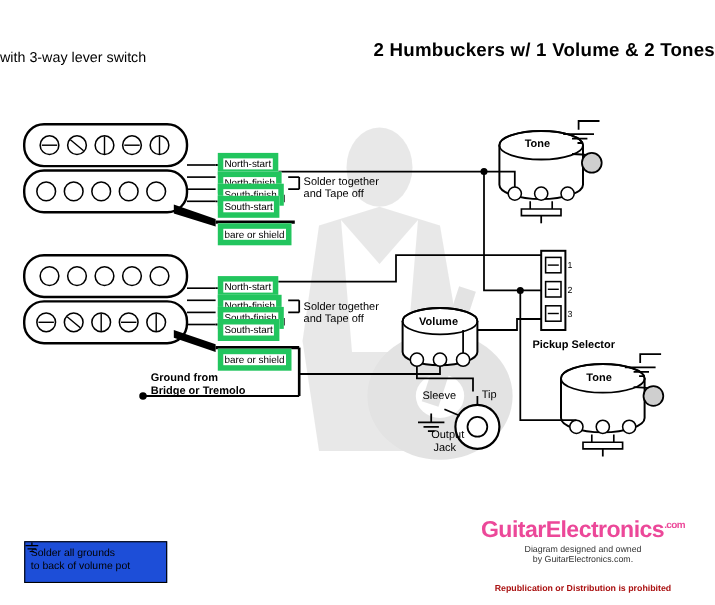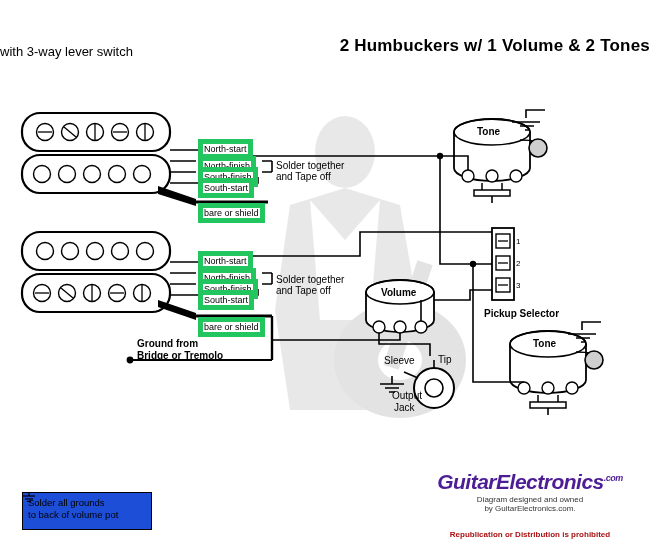--- a/index.html
+++ b/index.html
@@ -31,21 +31,21 @@
   }
   .plain.b { font-weight:bold; }
   .potlabel {
     position:absolute; font-size:10px; font-weight:bold;
   }
   .wmark {
     position:absolute; left:418px; top:470px; width:224px; height:70px;
     text-align:center;
   }
   .wm-name {
-    font-size:21px; font-weight:bold; font-style:italic; color:#4c1d95;
+    font-size:21px; font-weight:bold; color:#ec4899;
     letter-spacing:-0.5px;
   }
   .wm-sup { font-size:9px; vertical-align:super; }
   .wm-line1 { font-size:8px; color:#333; margin-top:1px; }
   .wm-line2 { font-size:8px; color:#333; }
   .wm-line3 { font-size:8px; color:#a11; font-weight:bold; margin-top:17px; }
   .ghost {
     position:absolute; left:250px; top:110px; width:260px; height:380px;
     opacity:0.16;
   }

